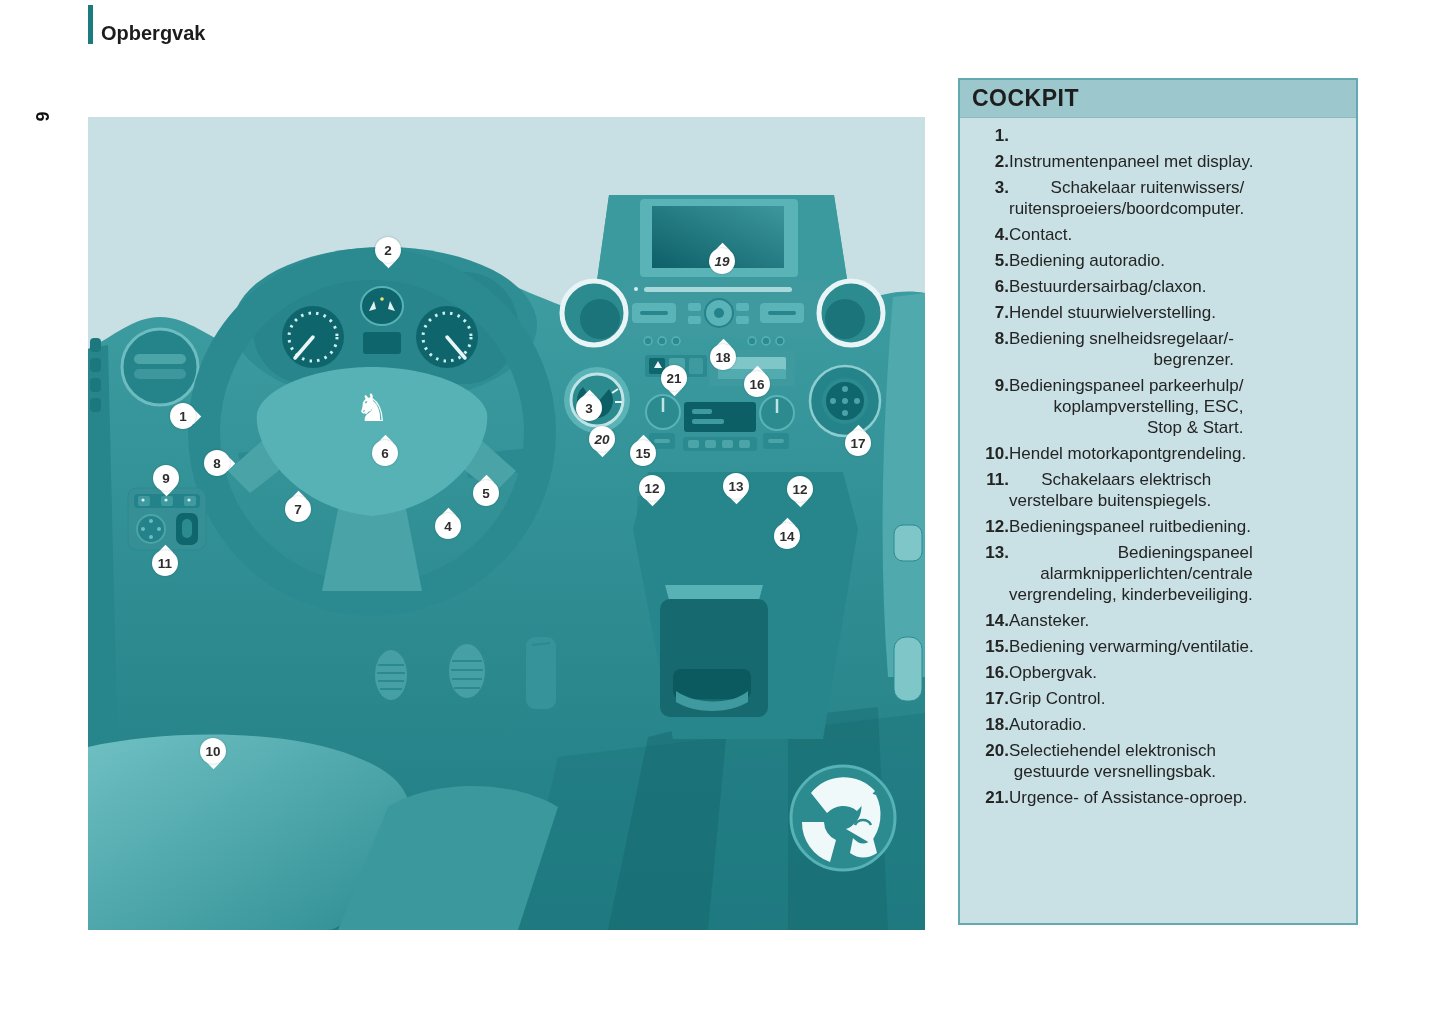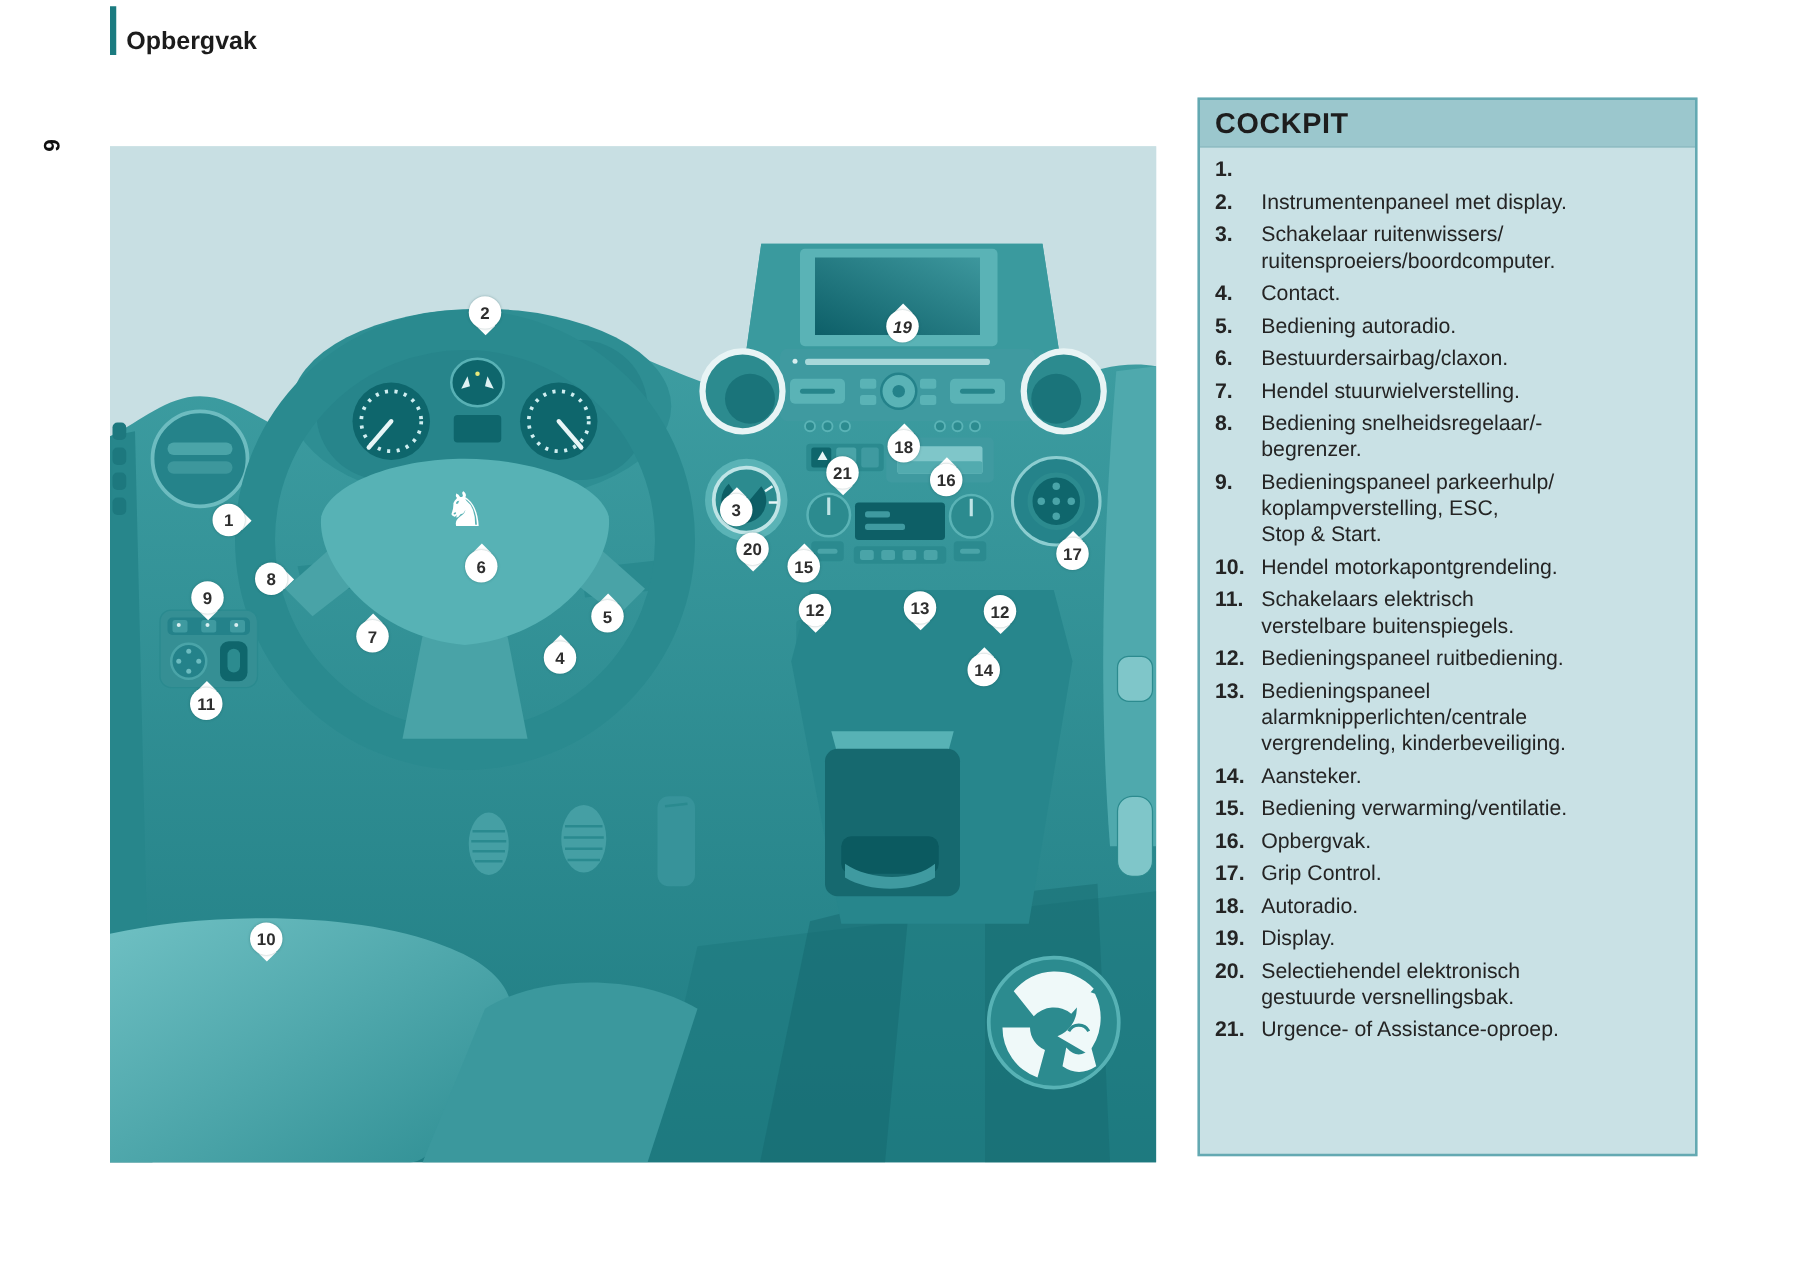--- a/index.html
+++ b/index.html
@@ -24,21 +24,21 @@
   .callout .tail{position:absolute;width:11px;height:11px;background:#fff;transform:rotate(45deg);}
   .callout.t-down .tail{left:7.5px;top:18px;}
   .callout.t-up .tail{left:7.5px;top:-3px;}
   .callout.t-right .tail{left:18px;top:7.5px;}
   .callout .disc{position:absolute;inset:0;background:#fff;border-radius:50%;
     display:flex;align-items:center;justify-content:center;
     font-size:13.5px;font-weight:bold;color:#2e2e2e;box-shadow:0 0 2px rgba(0,60,60,.35);}
 
   
   .legend{position:absolute;left:958px;top:78px;width:400px;height:847px;
-    background:var(--panel-body);border:2px solid var(--panel-border);}
+    background:var(--panel-body);border:2px solid var(--panel-border);text-align:right;}
   .legend-header{height:38px;background:var(--panel-header);display:flex;align-items:center;
     padding:0 12px;border-bottom:1px solid #8cb9c0;}
   .legend-header h2{font-size:23px;font-weight:bold;color:#1d1d1d;letter-spacing:.5px;}
   .legend-body{padding:7px 8px 0 12px;}
   .legend-item{display:flex;margin-bottom:5px;font-size:17px;line-height:21px;color:#242424;}
   .legend-item .num{width:37px;flex:0 0 37px;font-weight:bold;}
   .legend-item .txt{white-space:pre-line;}
 </style>
 </head>
 <body>
@@ -371,21 +371,21 @@
           <div class="disc">17</div>
         </div>
         <div class="callout t-up" style="left: 622px; top: 227px; text-align: center;">
           <div class="tail"></div>
           <div class="disc">18</div>
         </div>
         <div class="callout t-up" style="left: 621px; top: 131px; font-style: italic;">
           <div class="tail"></div>
           <div class="disc">19</div>
         </div>
-        <div class="callout t-down" style="left: 501px; top: 309px;">
+        <div class="callout t-down" style="left: 501px; top: 309px; font-style: italic;">
           <div class="tail"></div>
           <div class="disc">20</div>
         </div>
         <div class="callout t-down" style="left: 573px; top: 212px; margin-top: 36px;">
           <div class="tail"></div>
           <div class="disc">21</div>
         </div>
       </div>
   </div>
 
@@ -466,24 +466,20 @@
         </div>
         <div class="legend-item">
           <span class="num">17.</span>
           <span class="txt">Grip Control.</span>
         </div>
         <div class="legend-item">
           <span class="num">18.</span>
           <span class="txt">Autoradio.</span>
         </div>
         <div class="legend-item">
-          <span class="num">19.</span>
-          <span class="txt">Display.</span>
-        </div>
-        <div class="legend-item">
           <span class="num">20.</span>
           <span class="txt">Selectiehendel elektronisch
 gestuurde versnellingsbak.</span>
         </div>
         <div class="legend-item">
           <span class="num">21.</span>
           <span class="txt">Urgence- of Assistance-oproep.</span>
         </div>
       </div>
   </aside>

